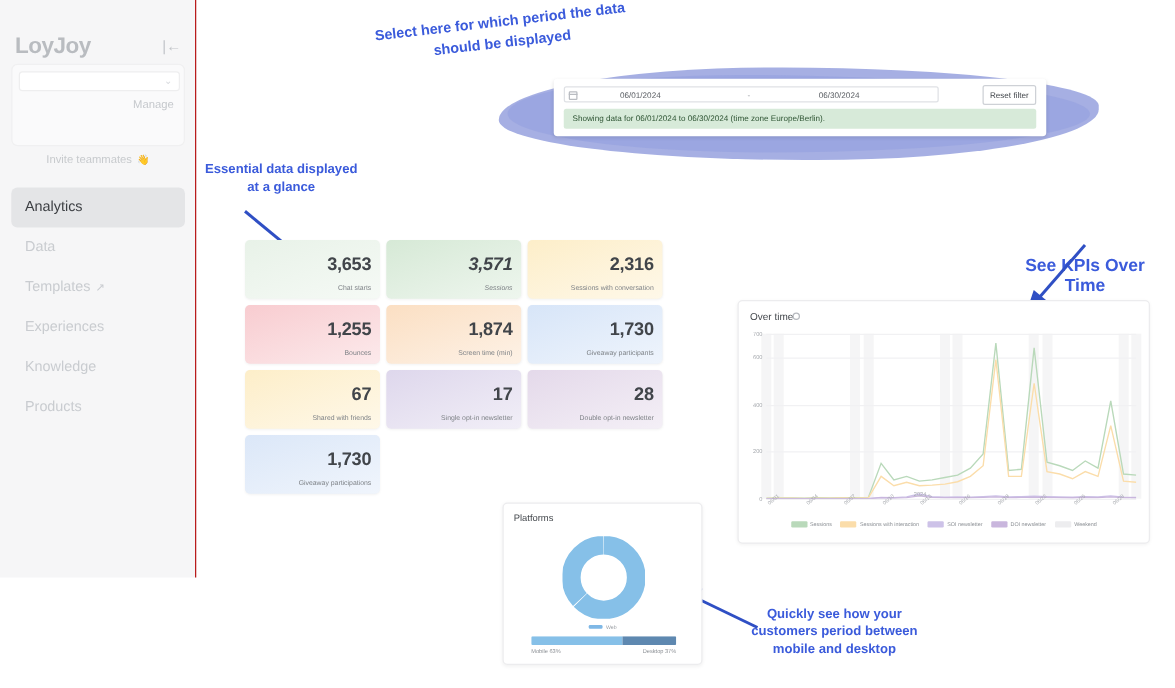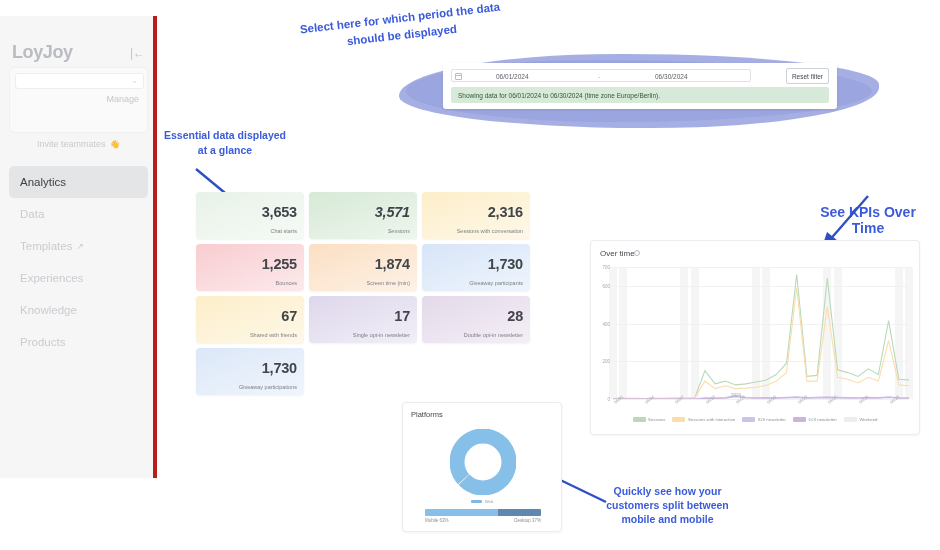--- a/index.html
+++ b/index.html
@@ -4,22 +4,22 @@
 <style>
   html,body{margin:0;padding:0;}
   body{
     width:940px;height:550px;position:relative;overflow:hidden;
     background:#ffffff;
     font-family:"Liberation Sans","DejaVu Sans",sans-serif;
     -webkit-font-smoothing:antialiased;
   }
   
   #sidebar{
-    position:absolute;left:0;top:16px;width:157px;height:462px;
-    background:#f6f6f7;border-right:4px solid #b91c1c;box-sizing:border-box;
+    position:absolute;left:0;top:0;width:157px;height:462px;
+    background:#f6f6f7;border-right:1px solid #b91c1c;box-sizing:border-box;
   }
   #brand-row{position:absolute;left:0;top:12px;width:157px;height:30px;}
   #brand{
     position:absolute;left:12px;top:14px;font-size:18px;font-weight:700;
     letter-spacing:-.4px;color:#b9bcc0;
   }
   #collapse-icon{
     position:absolute;right:12px;top:19px;font-size:12px;color:#c2c5c9;line-height:1;
   }
   #workspace-card{
@@ -234,21 +234,21 @@
   </div>
   <div id="reset-filter-button">Reset filter</div>
   <div id="filter-notice">
     <span id="filter-notice-text">Showing data for 06/01/2024 to 06/30/2024 (time zone Europe/Berlin).</span>
   </div>
 </div>
 
 <div class="ann" id="ann-period">Select here for which period the data should be displayed</div>
 <div class="ann" id="ann-essential">Essential data displayed at a glance</div>
 <div class="ann" id="ann-kpi">See KPIs Over Time</div>
-<div class="ann" id="ann-platform">Quickly see how your customers split between mobile and mobile</div>
+<div class="ann" id="ann-platform">Quickly see how your customers period between mobile and desktop</div>
 
 <svg class="arrow-svg" style="left:190px;top:165px;" width="70" height="55">
   <line x1="6" y1="4" x2="52" y2="42" stroke="#2f4fc4" stroke-width="2.4"></line>
   <polygon points="58,48 42,42 50,32" fill="#2f4fc4"></polygon>
 </svg>
 <svg class="arrow-svg" style="left:810px;top:192px;" width="70" height="66">
   <line x1="58" y1="4" x2="18" y2="50" stroke="#2f4fc4" stroke-width="2.4"></line>
   <polygon points="11,58 17,40 28,49" fill="#2f4fc4"></polygon>
 </svg>
 <svg class="arrow-svg" style="left:530px;top:460px;" width="85" height="50">

